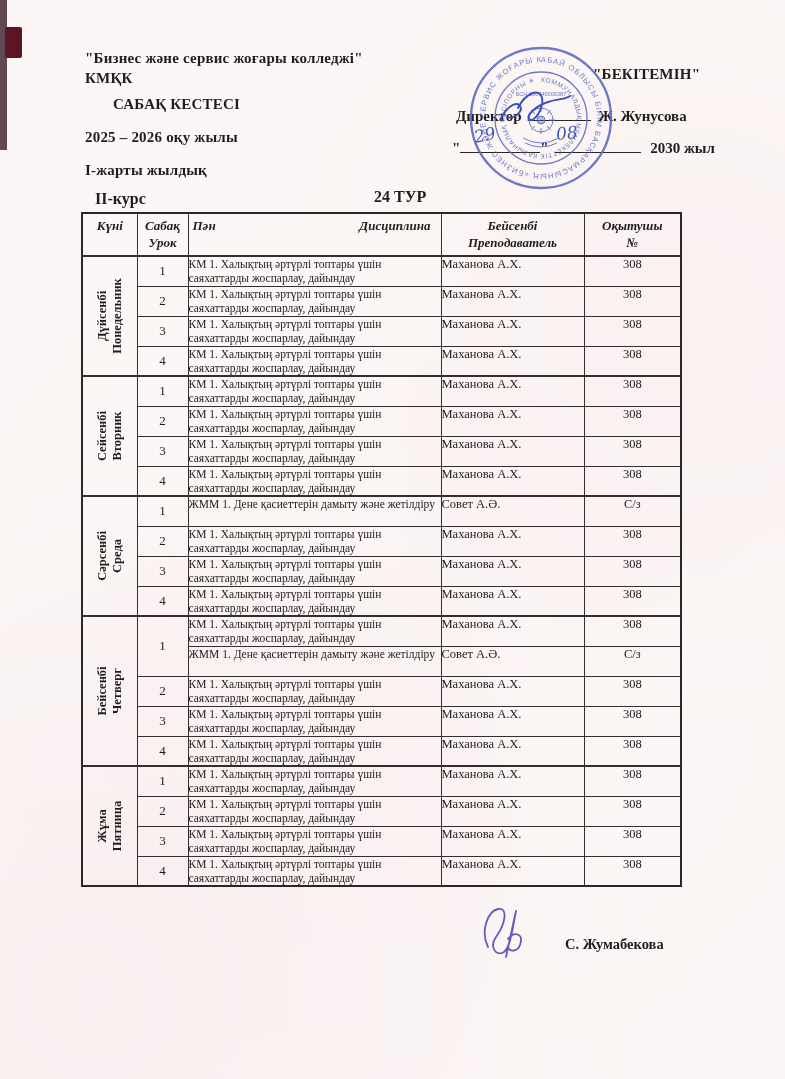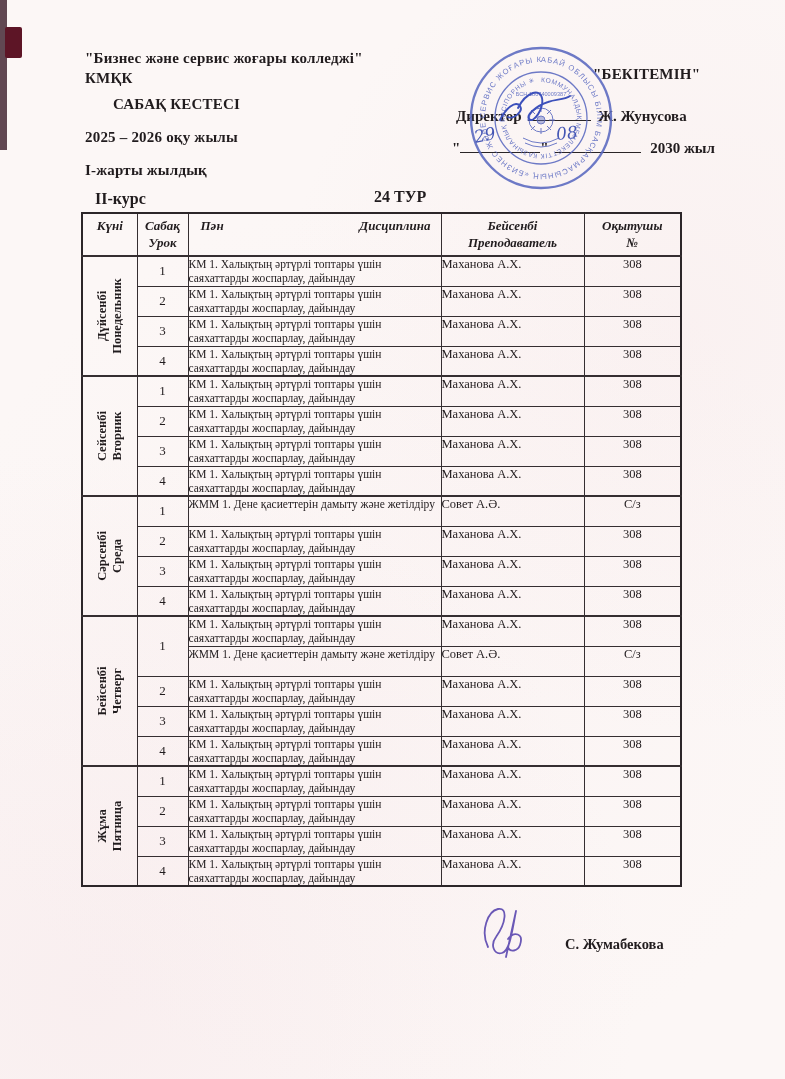--- a/index.html
+++ b/index.html
@@ -32,21 +32,21 @@
   
   table.sched{position:absolute;left:81px;top:212px;border-collapse:collapse;table-layout:fixed;
     width:599px;}
   table.sched th, table.sched td{border:1.3px solid #352e31;padding:0;}
   table.sched{border:2.2px solid #2c2629;}
   tr.hrow{height:43px;}
   tr.hrow th{border-bottom-width:2px;font-style:italic;font-weight:700;font-size:13px;vertical-align:top;padding-top:4px;margin-top:24px;}
   tr.lrow{height:30px;}
   tr.day-top td{border-top-width:2px;}
   .h-stack span{display:block;line-height:1.3;}
-  .h-sub-flex{display:flex;justify-content:space-between;padding:0 10px 0 12px;}
+  .h-sub-flex{display:flex;justify-content:space-between;padding:0 10px 0 4px;}
   .c-num{text-align:center;font-size:13px;vertical-align:middle;}
   .c-sub{font-size:11.5px;line-height:1.22;vertical-align:top;padding:1px 4px 0 5px;}
   .c-tea{font-size:12.5px;vertical-align:top;padding:2px 4px 0 8px;}
   .c-cab{font-size:12.5px;text-align:center;vertical-align:top;padding-top:2px;}
   .c-day{vertical-align:middle;}
   .vwrap{position:relative;width:53px;margin:0 auto;}
   .vwrap.h4{height:118px;}
   .vwrap.h5{height:148px;}
   .vert{position:absolute;top:50%;left:50%;transform:translate(-50%,-50%) rotate(-90deg);
     white-space:nowrap;font-weight:700;font-size:12.5px;line-height:1.2;text-align:center;}

